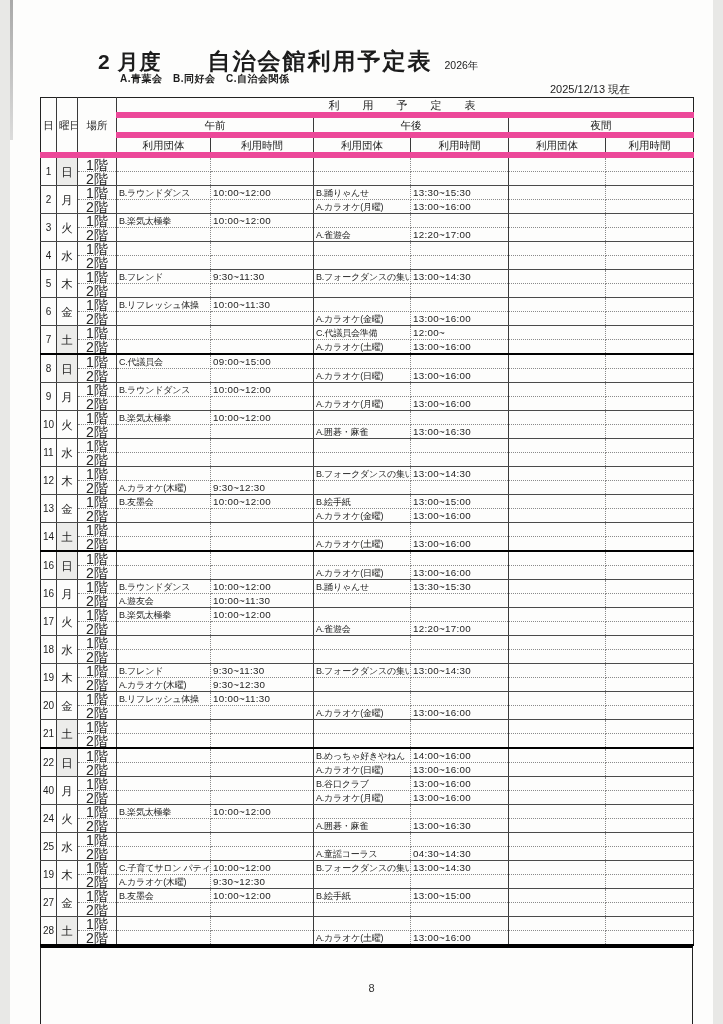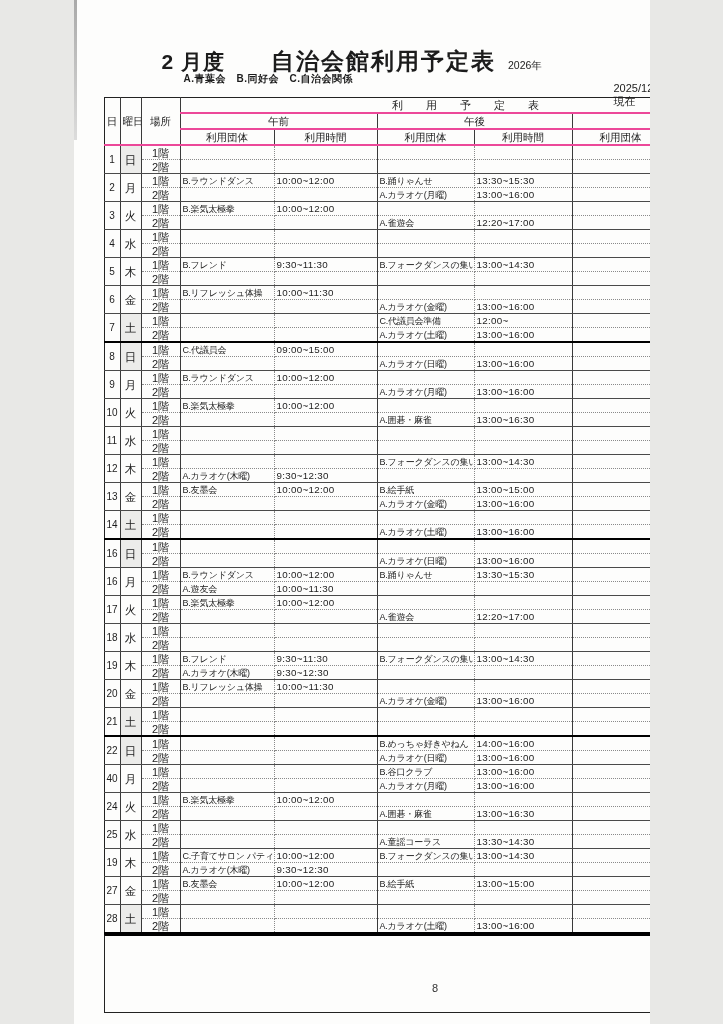--- a/index.html
+++ b/index.html
@@ -1,44 +1,44 @@
 <!DOCTYPE html>
 <html><head>
 <meta charset="utf-8">
 <style>
   html,body{margin:0;padding:0;background:#e8e8e6;}
   .page{
-    position:relative;width:576px;height:1024px;background:#fdfdfc;margin:0 auto;
+    position:relative;width:703px;height:1024px;background:#fdfdfc;margin:0 auto;
     font-family:"Liberation Sans","DejaVu Sans",sans-serif;color:#1c1c1c;overflow:hidden;
   }
   .scan-edge{position:absolute;left:0;top:0;width:3px;height:140px;background:linear-gradient(#555,#bbb);opacity:.5;}
   .title-line{position:absolute;top:46px;left:88px;white-space:nowrap;}
   .title-month{font-size:21px;font-weight:bold;letter-spacing:1px;}
   .title-main{font-size:23px;font-weight:bold;margin-left:46px;letter-spacing:2px;}
   .title-year{font-size:10.5px;margin-left:12px;color:#222;}
   .legend{position:absolute;top:72px;left:110px;font-size:10px;letter-spacing:.5px;font-weight:bold;}
   .asof{position:absolute;top:82px;left:540px;font-size:11px;}
   .sheet{position:absolute;top:97px;left:30px;width:653px;}
   table.sched{border-collapse:collapse;table-layout:fixed;width:653px;border:1.6px solid #222;}
   table.sched th,table.sched td{
     margin:0;padding:0 2px;font-weight:normal;vertical-align:middle;
     white-space:nowrap;overflow:hidden;
   }
-  thead th{font-size:10.5px;height:14px;line-height:13px;text-align:center;border-bottom:2px solid #ec4899;}
+  thead th{font-size:10.5px;height:14px;line-height:13px;text-align:center;border-bottom:6px solid #ec4899;}
   th.plan-title{letter-spacing:6px;font-size:11px;}
   .br-solid{border-right:1px solid #3a3a3a;}
   .br-dot{border-right:1px dotted #8a8a8a;}
   .bb-dot{border-bottom:1px dotted #8a8a8a;}
   .bb-solid{border-bottom:1px solid #4a4a4a;}
   .bb-thick{border-bottom:2px solid #000;}
   tbody td{height:13px;line-height:12px;font-size:9.5px;}
   td.c-day{text-align:center;font-size:10px;}
   td.c-dow{text-align:center;font-size:11.5px;}
   td.c-dow.weekend{background:#ececea;}
-  td.c-place{text-align:center;font-size:11px;color:#222;}
+  td.c-place{text-align:center;font-size:14px;color:#222;}
   td.cell-group{text-align:left;padding-left:3px;font-size:9px;letter-spacing:-.2px;}
   td.cell-time{text-align:left;padding-left:4px;font-size:9.8px;letter-spacing:.3px;}
   .footer-box{border:1.6px solid #222;border-top:2px solid #000;height:76px;background:#fdfdfc;}
   .page-number{position:absolute;top:982px;left:0;width:723px;text-align:center;font-size:11px;color:#333;}
 </style>
 </head>
 <body>
 
 <div class="page">
   <div class="scan-edge"></div>
@@ -574,21 +574,21 @@
             <td class="cell-group br-dot bb-dot"></td>
             <td class="cell-time br-solid bb-dot"></td>
             <td class="cell-group br-dot bb-dot"></td>
             <td class="cell-time bb-dot"></td>
           </tr>
           <tr>
             <td class="c-place br-solid bb-solid">2階</td>
             <td class="cell-group br-dot bb-solid"></td>
             <td class="cell-time br-solid bb-solid"></td>
             <td class="cell-group br-dot bb-solid">A.童謡コーラス</td>
-            <td class="cell-time br-solid bb-solid">13:30~14:30</td>
+            <td class="cell-time br-solid bb-solid">04:30~14:30</td>
             <td class="cell-group br-dot bb-solid"></td>
             <td class="cell-time bb-solid"></td>
           </tr>
           <tr>
             <td class="c-day br-solid bb-solid" rowspan="2">19</td>
             <td class="c-dow br-solid bb-solid" rowspan="2">木</td>
             <td class="c-place br-solid bb-dot">1階</td>
             <td class="cell-group br-dot bb-dot">C.子育てサロン パティオ</td>
             <td class="cell-time br-solid bb-dot">10:00~12:00</td>
             <td class="cell-group br-dot bb-dot">B.フォークダンスの集い</td>

